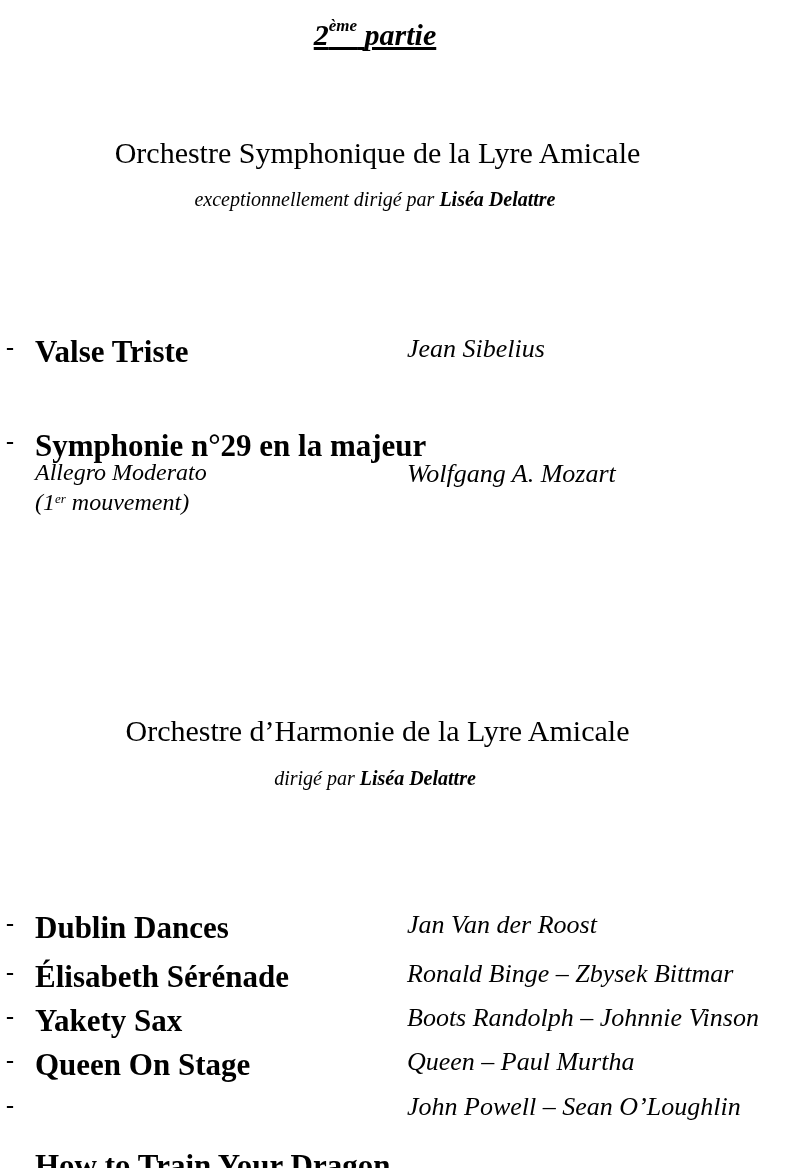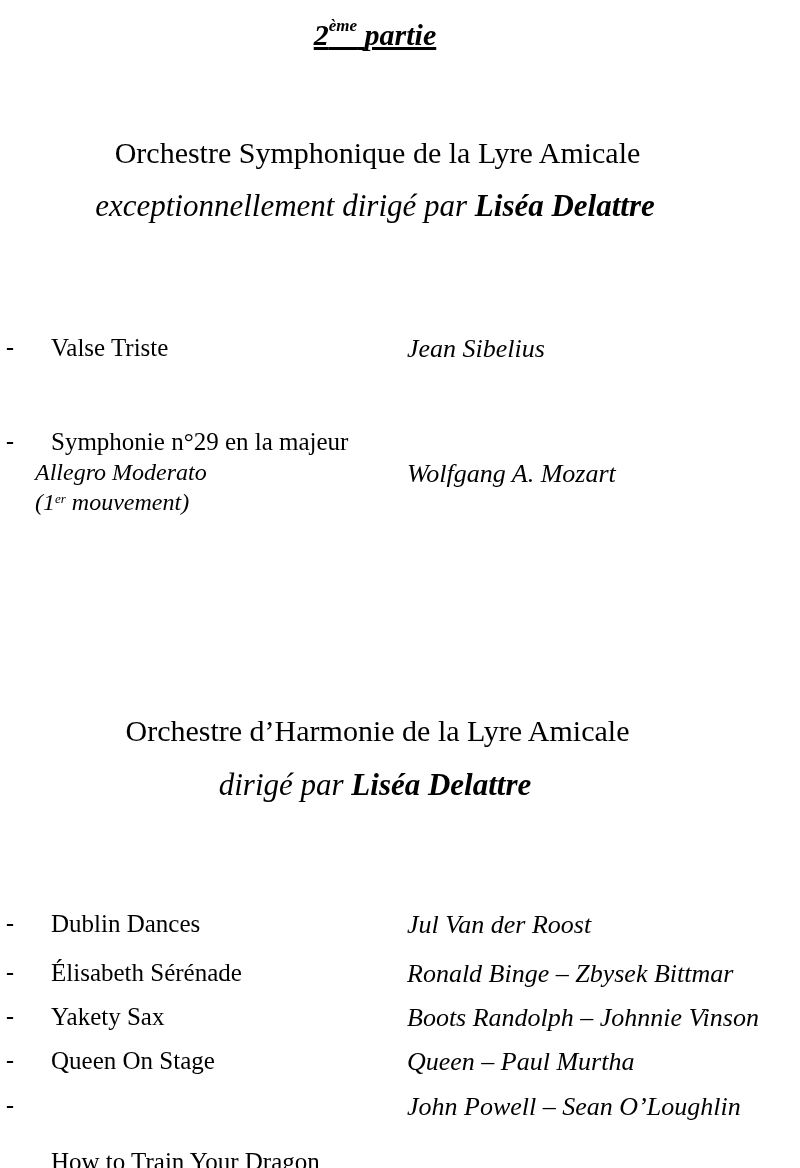--- a/index.html
+++ b/index.html
@@ -3,24 +3,24 @@
 <meta charset="utf-8">
 <style>
   html, body { margin:0; padding:0; background:#ffffff; }
   body { width:800px; height:1168px; position:relative; overflow:hidden;
          font-family:"Liberation Serif","DejaVu Serif",serif; color:#000; }
   .abs { position:absolute; white-space:nowrap; }
   .title { left:0; width:750px; text-align:center; top:18px; font-size:30px; font-weight:bold; font-style:italic; }
   .title span.u { text-decoration:underline; }
   .title sup { font-size:17px; vertical-align:top; position:relative; top:-2px; }
   .orch { left:0; width:755px; text-align:center; font-size:30px; font-weight:normal; }
-  .cond { left:0; width:750px; text-align:center; font-size:31px; font-style:italic; }
+  .cond { left:0; width:750px; text-align:center; font-size:20px; font-style:italic; }
   .cond b { font-weight:bold; }
   .dash { left:6px; font-size:24px; font-weight:bold; }
-  .piece { left:35px; font-size:25px; font-weight:normal;margin-left:16px; }
+  .piece { left:35px; font-size:31px; font-weight:bold; }
   .sub { left:35px; font-size:24px; font-style:italic; }
   .sub sup { font-size:13px; vertical-align:top; position:relative; top:2px; }
   .comp { left:407px; font-size:26px; font-style:italic; }
 </style>
 </head>
 <body>
 
 <div class="abs title">
   <span class="u"><span>2</span><sup>ème</sup>&nbsp;<span>partie</span></span>
 </div>
@@ -42,21 +42,21 @@
 <div class="abs comp" style="top:459px;">Wolfgang A. Mozart</div>
 
 <div class="abs orch" style="top:714px;">Orchestre d’Harmonie de la Lyre Amicale</div>
 <div class="abs cond" style="top:767px;">
   <span>dirigé par</span>
   <b>Liséa Delattre</b>
 </div>
 
 <div class="abs dash" style="top:910px;">-</div>
 <div class="abs piece" style="top:910px;">Dublin Dances</div>
-<div class="abs comp" style="top:910px;">Jul Van der Roost</div>
+<div class="abs comp" style="top:910px;">Jan Van der Roost</div>
 
 <div class="abs dash" style="top:959px;">-</div>
 <div class="abs piece" style="top:959px;">Élisabeth Sérénade</div>
 <div class="abs comp" style="top:959px;">Ronald Binge – Zbysek Bittmar</div>
 
 <div class="abs dash" style="top:1003px;">-</div>
 <div class="abs piece" style="top:1003px;">Yakety Sax</div>
 <div class="abs comp" style="top:1003px;">Boots Randolph – Johnnie Vinson</div>
 
 <div class="abs dash" style="top:1047px;">-</div>

